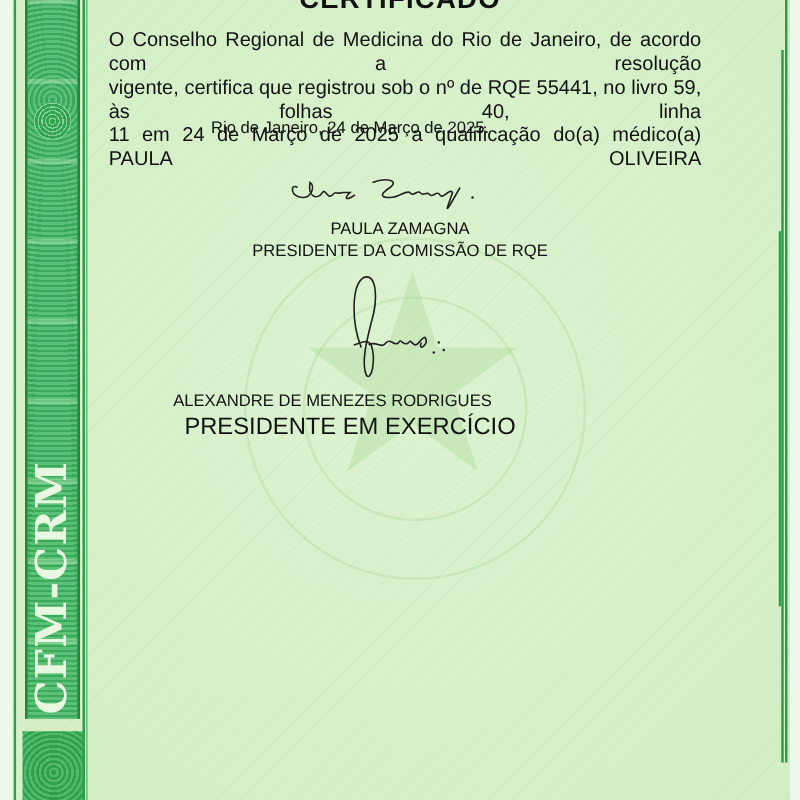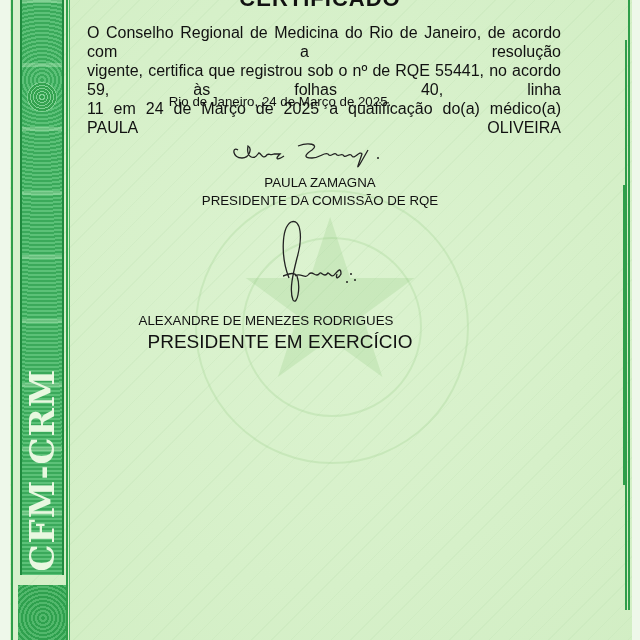--- a/index.html
+++ b/index.html
@@ -127,21 +127,21 @@
 
 <div class="rb-outer"></div>
 <div class="rb-mid"></div>
 <div class="rb-inner"></div>
 <div class="rb-edge"></div>
 
 <div class="title">CERTIFICADO</div>
 
 <div class="body-text">
   <span class="line">O Conselho Regional de Medicina do Rio de Janeiro, de acordo com a resolução</span>
-  <span class="line">vigente, certifica que registrou sob o nº de RQE 55441, no acordo 59, às folhas 40, linha</span>
+  <span class="line">vigente, certifica que registrou sob o nº de RQE 55441, no livro 59, às folhas 40, linha</span>
   <span class="line">11 em 24 de Março de 2025  a qualificação do(a) médico(a) PAULA OLIVEIRA</span>
 </div>
 
 <div class="date">
   <span>Rio de Janeiro, 24 de Março de 2025.</span>
 </div>
 
 <svg class="sig1" viewBox="0 0 180 36">
   <path d="M10 14 C 4 10, 4 22, 14 22 C 22 22, 24 12, 20 10 C 18 22, 26 24, 30 18 C 32 14, 34 24, 38 20 C 40 16, 42 20, 46 18 L 52 18 C 46 24, 50 24, 56 20" fill="none" stroke="#222" stroke-width="1.3"></path>
   <path d="M70 10 C 80 6, 92 8, 84 14 C 78 18, 74 22, 84 22 C 92 22, 96 16, 100 18 C 102 22, 106 16, 108 18 C 110 22, 114 16, 116 20 C 118 22, 122 16, 124 20 C 126 24, 132 14, 134 18 C 130 30, 128 34, 132 28 L 140 14" fill="none" stroke="#222" stroke-width="1.3"></path>

